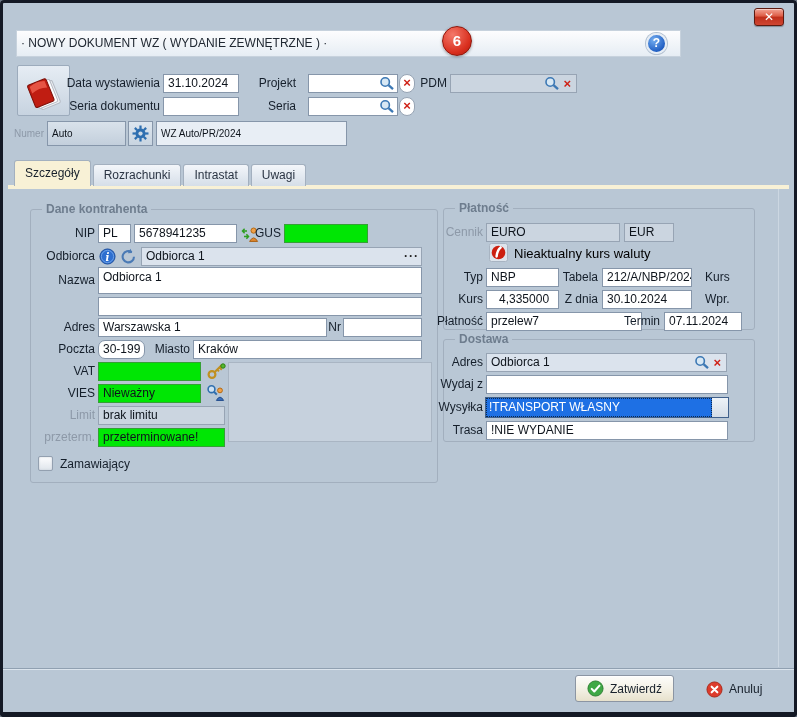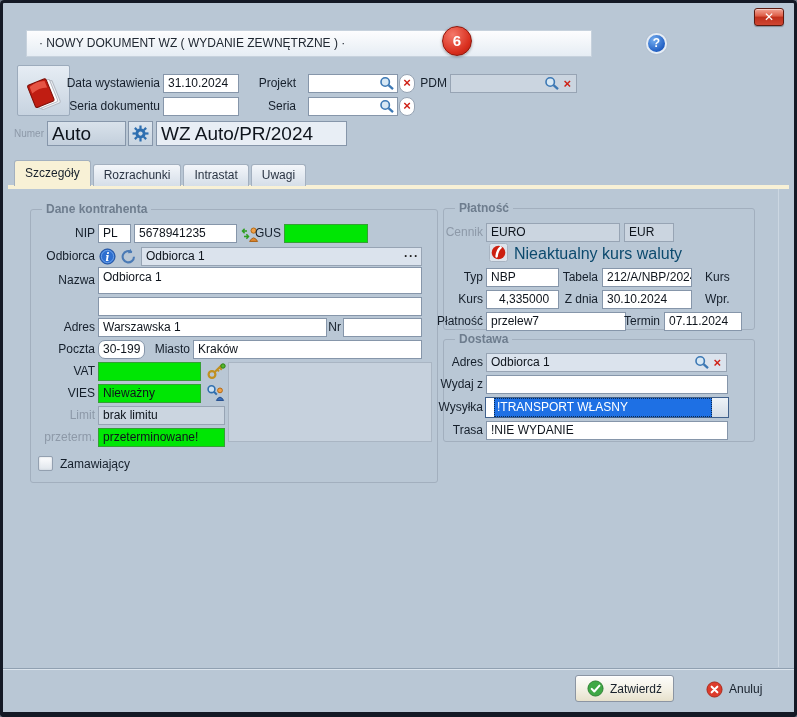--- a/index.html
+++ b/index.html
@@ -14,41 +14,41 @@
   
   .titlebar{position:absolute;left:3px;top:3px;width:791px;height:27px;
     background:linear-gradient(#dce6f0,#bccbdc 60%,#b2c3d6);
     display:flex;align-items:center;padding-left:8px;}
   .title{font-size:12px;font-weight:700;color:#141c28;margin-left:6px;letter-spacing:.4px;}
   .closebtn{position:absolute;left:754px;top:8px;width:30px;height:18px;border:1px solid #5e1a10;border-radius:3px;
     background:linear-gradient(#f2a596,#dd5b44 45%,#bf2f1b 50%,#cf4632);
     color:#fff;font-size:12px;font-weight:700;text-align:center;line-height:16px;
     box-shadow:inset 0 1px 0 rgba(255,255,255,.45), 0 1px 1px rgba(0,0,0,.3);cursor:default;}
   
-  .headerband{position:absolute;left:26px;top:30px;width:566px;height:27px;
+  .headerband{position:absolute;left:16px;top:30px;width:665px;height:27px;
     background:linear-gradient(#fdfdfe,#e6edf4);border:1px solid #c7d2dd;
-    font-size:12px;color:#202832;line-height:25px;padding-left:12px;}
+    font-size:12px;color:#202832;line-height:25px;padding-left:4px;}
   .badge{position:absolute;left:442px;top:26px;width:30px;height:30px;border-radius:50%;
     background:radial-gradient(circle at 35% 28%,#f4796a,#d92f1e 65%,#ab1a0c);
     border:1px solid #8e150a;color:#fff;font-size:15px;font-weight:700;text-align:center;line-height:28px;
     box-shadow:0 1px 3px rgba(0,0,0,.35);z-index:5;}
   .helpbtn{position:absolute;left:646px;top:33px;width:21px;height:21px;border-radius:50%;
     background:radial-gradient(circle at 35% 30%,#74aef0,#2260c4 70%,#16449a);
     border:2px solid #e6edf5;box-shadow:0 0 0 1px #b4c2d2;
     color:#fff;font-size:12px;font-weight:700;text-align:center;line-height:17px;}
   
   .lbl{position:absolute;font-size:12px;color:#151f2b;height:19px;line-height:19px;text-align:right;white-space:nowrap;}
   .lbl.la{text-align:left;}
   .lbl.dis{color:#8d99a8;}
   .fld{position:absolute;height:19px;background:#fff;border:1px solid #8696aa;
     font-size:12px;color:#0e141c;line-height:17px;padding:0 4px;white-space:nowrap;overflow:hidden;}
   .fld.green{background:#00e604;border-color:#35a035;}
   .fld.dis{background:#cbd5e0;border-color:#97a4b4;}
   .fld.soft{background:#dbe3ed;border-color:#97a4b4;}
-  .fld.big{height:25px;font-size:19px;line-height:23px;}
+  .fld.big{height:25px;font-size:10px;line-height:23px;}
   .combo{padding-right:12px;}
   .arr{position:absolute;right:5px;top:8px;width:0;height:0;
     border-left:4px solid transparent;border-right:4px solid transparent;border-top:4px solid #3c4document652;}
   .arr{border-top-color:#3c4652;}
   .arr.gray{border-top-color:#8290a0;}
   .arr.bigc{top:11px;}
   .sfield{display:flex;align-items:center;padding-right:2px;}
   .sfield .ftext{flex:1;overflow:hidden;}
   .clearbtn{position:absolute;width:16px;height:19px;background:#fff;border:1px solid #97a4b4;border-radius:8px;
     color:#cf2015;font-size:13px;font-weight:700;text-align:center;line-height:16px;}
@@ -67,21 +67,21 @@
   
   .footline1{position:absolute;left:3px;top:668px;width:791px;height:1px;background:#90a0b1;}
   .footline2{position:absolute;left:3px;top:669px;width:791px;height:1px;background:#dbe4ed;}
   .btn{position:absolute;display:flex;align-items:center;justify-content:center;gap:6px;
     border:1px solid #8b95a3;border-radius:3px;background:linear-gradient(#fdfdfb,#f3f0e4 55%,#e7e1cc);
     font-size:12px;color:#17202b;box-shadow:inset 0 1px 0 #fff;}
   .flatbtn{position:absolute;display:flex;align-items:center;gap:6px;font-size:12px;color:#17202b;}
   .chk{position:absolute;width:15px;height:15px;border:1px solid #93a0b0;border-radius:2px;
     background:linear-gradient(#fdfdfe,#dfe5ec);box-shadow:inset 0 0 2px #c4ccd6;}
   .icon{position:absolute;}
-  .warnicontxt{position:absolute;font-size:16px;color:#0c4a6e;height:19px;line-height:19px;white-space:nowrap;}
+  .warnicontxt{position:absolute;font-size:13px;color:#000000;height:19px;line-height:19px;white-space:nowrap;}
   
   .combo-sel{position:absolute;height:21px;border:1px solid #41618c;background:#fff;display:flex;}
   .combo-sel .sel{flex:1;background:#1e70e4;color:#fff;font-size:12px;line-height:19px;padding:0 3px;
     outline:1px dotted #0a2a50;outline-offset:-1px;white-space:nowrap;overflow:hidden;}
   .combo-sel .ab{width:16px;background:linear-gradient(#eef3f8,#d4dde7);position:relative;}
   .combo-sel .ab .arr{top:8px;right:4px;}
   .ellip{font-weight:700;letter-spacing:1px;color:#222;}
 </style>
 </head>
 <body>
@@ -322,21 +322,21 @@
     <i class="arr"></i>
   </div>
   <div class="lbl" style="left:540px;top:290px;width:58px;">Z dnia</div>
   <div class="fld combo" style="left:602px;top:290px;width:90px;">
     <span>30.10.2024</span>
     <i class="arr"></i>
   </div>
   <div class="lbl la" style="left:705px;top:290px;width:40px;">Wpr.</div>
 
   <div class="lbl" style="left:408px;top:312px;width:75px;">Płatność</div>
-  <div class="fld combo" style="left:486px;top:312px;width:140px;">
+  <div class="fld combo" style="left:486px;top:312px;width:156px;">
     <span>przelew7</span>
     <i class="arr"></i>
   </div>
   <div class="lbl" style="left:610px;top:312px;width:50px;">Termin</div>
   <div class="fld combo" style="left:664px;top:312px;width:78px;">
     <span>07.11.2024</span>
     <i class="arr"></i>
   </div>
 
   <div class="grp" style="left:443px;top:339px;width:312px;height:103px;"></div>
@@ -352,21 +352,21 @@
     <span class="xglyph" style="padding:0 3px;">×</span>
   </div>
 
   <div class="lbl" style="left:408px;top:375px;width:75px;">Wydaj z</div>
   <div class="fld combo" style="left:486px;top:375px;width:242px;">
     <span></span>
     <i class="arr"></i>
   </div>
 
   <div class="lbl" style="left:408px;top:398px;width:75px;">Wysyłka</div>
-  <div class="combo-sel" style="left:485px;top:397px;width:244px;padding-left:8px;">
+  <div class="combo-sel" style="left:485px;top:397px;width:244px;">
     <span class="sel">!TRANSPORT WŁASNY</span>
     <span class="ab">
         <i class="arr"></i>
       </span>
   </div>
 
   <div class="lbl" style="left:408px;top:421px;width:75px;">Trasa</div>
   <div class="fld combo" style="left:486px;top:421px;width:242px;">
     <span>!NIE WYDANIE</span>
     <i class="arr"></i>

